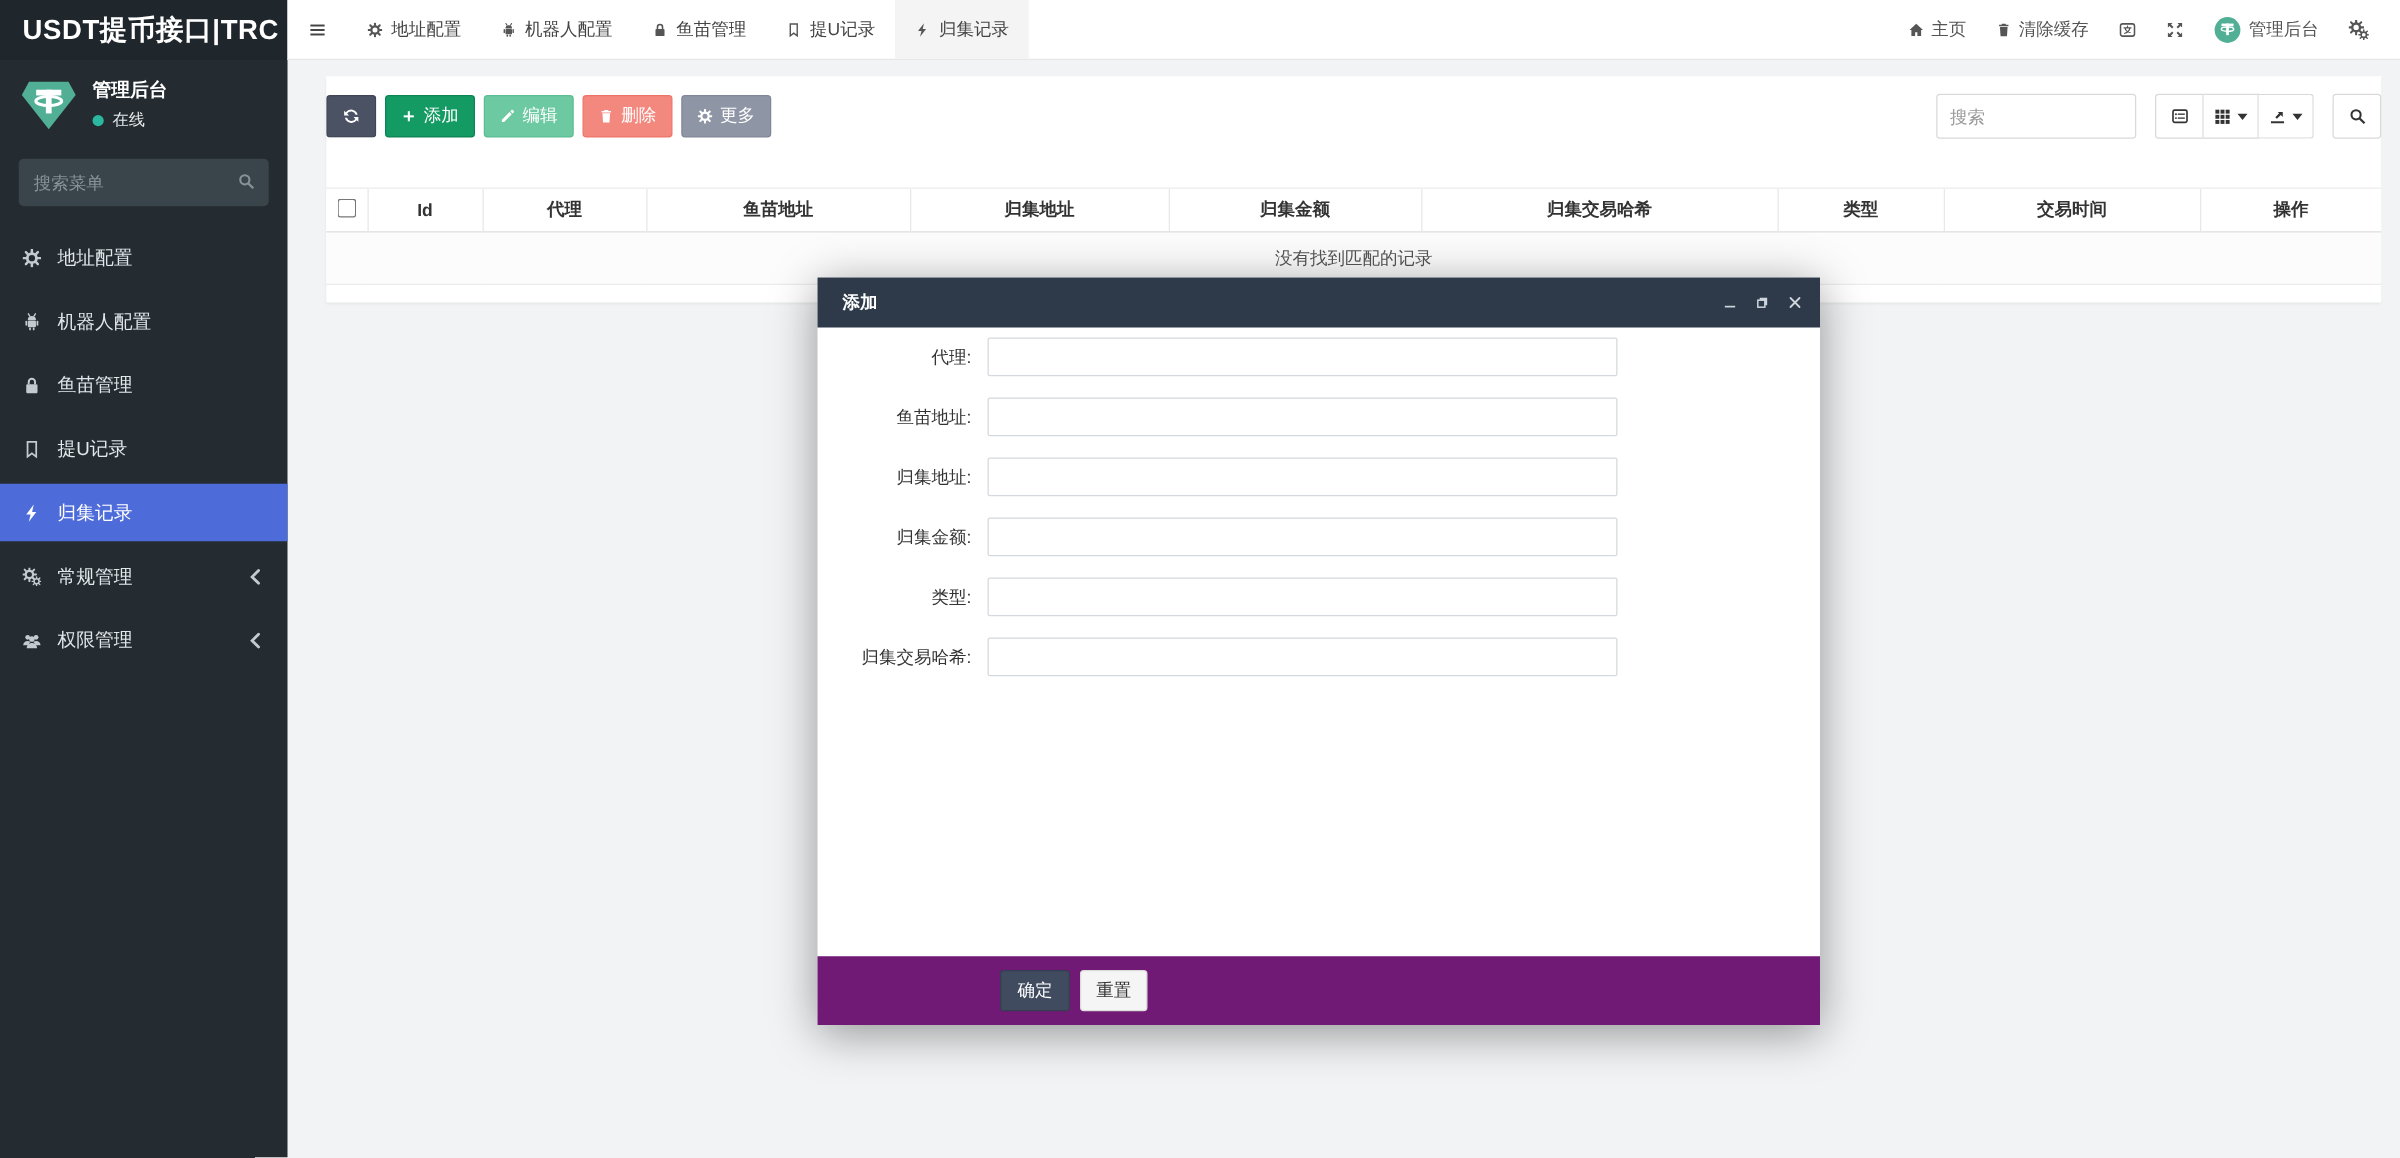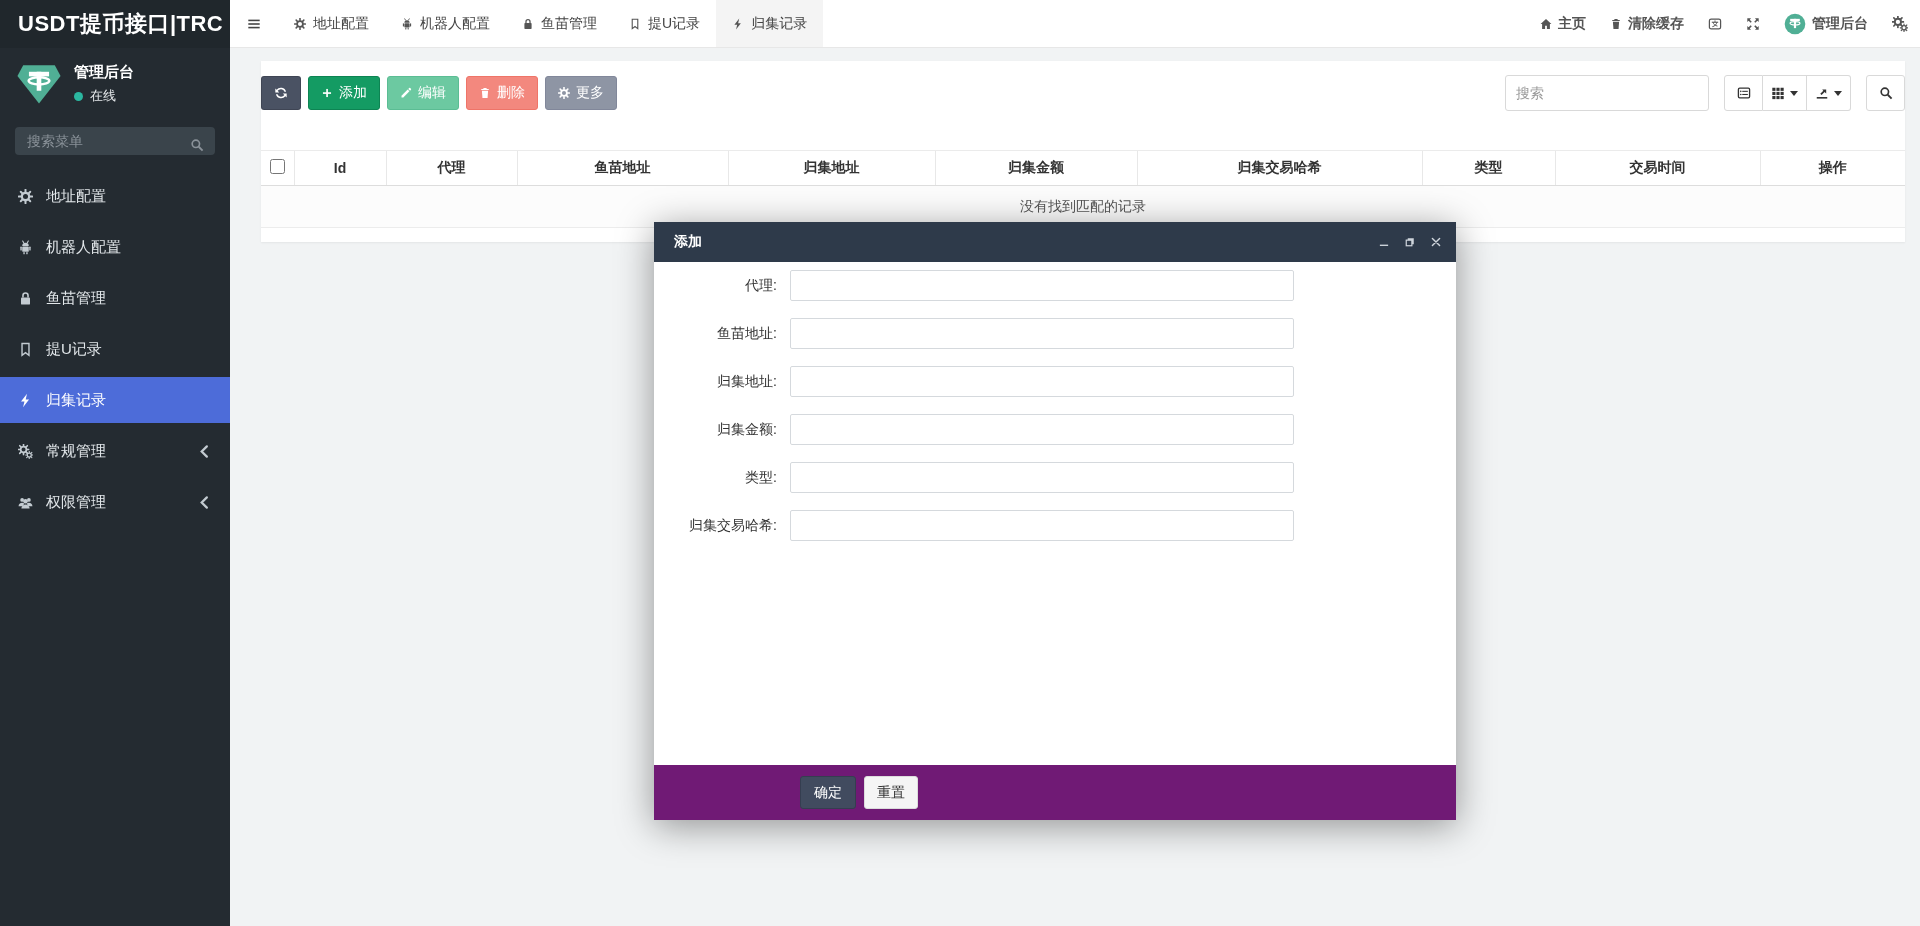--- a/index.html
+++ b/index.html
@@ -7,34 +7,34 @@
 
   
   .topbar { display:flex; height:48px; width:100%; }
   .brand { width:230px; background:#20272c; color:#fff; font-size:22px; font-weight:bold;
            display:flex; align-items:center; padding-left:18px; letter-spacing:.5px; flex:0 0 230px; }
   .nav { flex:1; background:#fff; display:flex; align-items:stretch; border-bottom:1px solid #e7e7e7; }
   .nav-burger { display:flex; align-items:center; padding:0 17px; cursor:pointer; color:#444; }
   .nav-tab { display:flex; align-items:center; gap:7px; padding:0 16px; font-size:14px; color:#444; cursor:pointer; }
   .nav-tab .ic { color:#555; }
   .nav-tab.active { background:#f4f4f4; }
-  .nav-right { margin-left:auto; display:flex; align-items:center; padding-right:0; color:#555;font-weight:bold; }
+  .nav-right { margin-left:auto; display:flex; align-items:center; padding-right:13px; color:#555; }
   .nav-right .item { display:flex; align-items:center; gap:6px; font-size:14px; padding:0 12px; cursor:pointer; color:#555; }
   .avatar { width:22px; height:22px; }
 
   
   .shell { display:flex; height:878px; }
   .sidebar { width:230px; flex:0 0 230px; background:#242b31; color:#dde2e6; }
   .user-panel { display:flex; align-items:center; gap:12px; padding:13px 16px 10px 16px; }
   .user-logo { width:46px; height:46px; }
   .user-name { font-size:15px; font-weight:bold; color:#fff; margin-bottom:5px; }
   .user-status { font-size:13px; color:#e6eaec; display:flex; align-items:center; gap:7px; }
   .dot { width:9px; height:9px; border-radius:50%; background:var(--online-green,#2bb7a0); display:inline-block; }
   .side-search { position:relative; margin:10px 15px 18px 15px; }
-  .side-search input { width:100%; height:28px; background:#3a444b; border:none; border-radius:4px;
+  .side-search input { width:100%; height:38px; background:#3a444b; border:none; border-radius:4px;
                        color:#cfd6da; font-size:14px; padding:0 34px 0 12px; outline:none; font-family:inherit; }
   .side-search input::placeholder { color:#8a9299; }
   .side-search .ic { position:absolute; right:11px; top:11px; color:#8a9299; }
   .menu { list-style:none; }
   .menu li { height:46px; margin-bottom:5px; display:flex; align-items:center; gap:13px;
              padding:0 18px; font-size:15px; color:#e2e7ea; cursor:pointer; }
   .menu li .ic { color:#c3cbd1; width:15px; height:15px; flex:0 0 15px; }
   .menu li.active { background:var(--active-blue,#4d6cd9); color:#fff; }
   .menu li.active .ic { color:#fff; }
   .menu .chev { margin-left:auto; color:#97a0a7; width:10px; height:10px; }
@@ -45,21 +45,21 @@
   .tbar { display:flex; align-items:center; padding:0 0 15px 0; }
   .btn { height:34px; border-radius:3px; border:1px solid rgba(0,0,0,.15); color:#fff; font-size:14px;
          display:inline-flex; align-items:center; gap:6px; padding:0 12px; cursor:pointer; font-family:inherit; }
   .btn + .btn { margin-left:7px; }
   .btn-refresh { background:var(--btn-dark,#4a5263); width:40px; justify-content:center; padding:0; }
   .btn-add { background:var(--btn-add,#149b63); border-color:var(--btn-add-border,#0d8453); }
   .btn-edit { background:var(--btn-edit,#6cc9a1); border-color:#5bbd94; }
   .btn-del { background:var(--btn-del,#f3887e); border-color:#ef7468; }
   .btn-more { background:var(--btn-more,#8e95a4); border-color:#81879a; }
   .tbar-right { margin-left:auto; display:flex; align-items:center; }
-  .tsearch input { width:204px; height:36px; border:1px solid #d9d9d9; border-radius:3px; padding:0 10px;
+  .tsearch input { width:160px; height:36px; border:1px solid #d9d9d9; border-radius:3px; padding:0 10px;
                    font-size:14px; color:#333; outline:none; font-family:inherit; background:#fff; }
   .tsearch input::placeholder { color:#999; }
   .btn-group { display:flex; margin-left:15px; }
   .wbtn { height:36px; min-width:39px; background:#fff; border:1px solid #d9d9d9; color:#333;
           display:inline-flex; align-items:center; justify-content:center; gap:5px; cursor:pointer; padding:0 8px; }
   .btn-group .wbtn + .wbtn { border-left:none; }
   .btn-group .wbtn:first-child { border-radius:3px 0 0 3px; }
   .btn-group .wbtn:last-child { border-radius:0 3px 3px 0; }
   .wbtn.single { border-radius:3px; margin-left:15px; }
   .caret { width:0; height:0; border-left:4px solid transparent; border-right:4px solid transparent; border-top:5px solid #333; }

